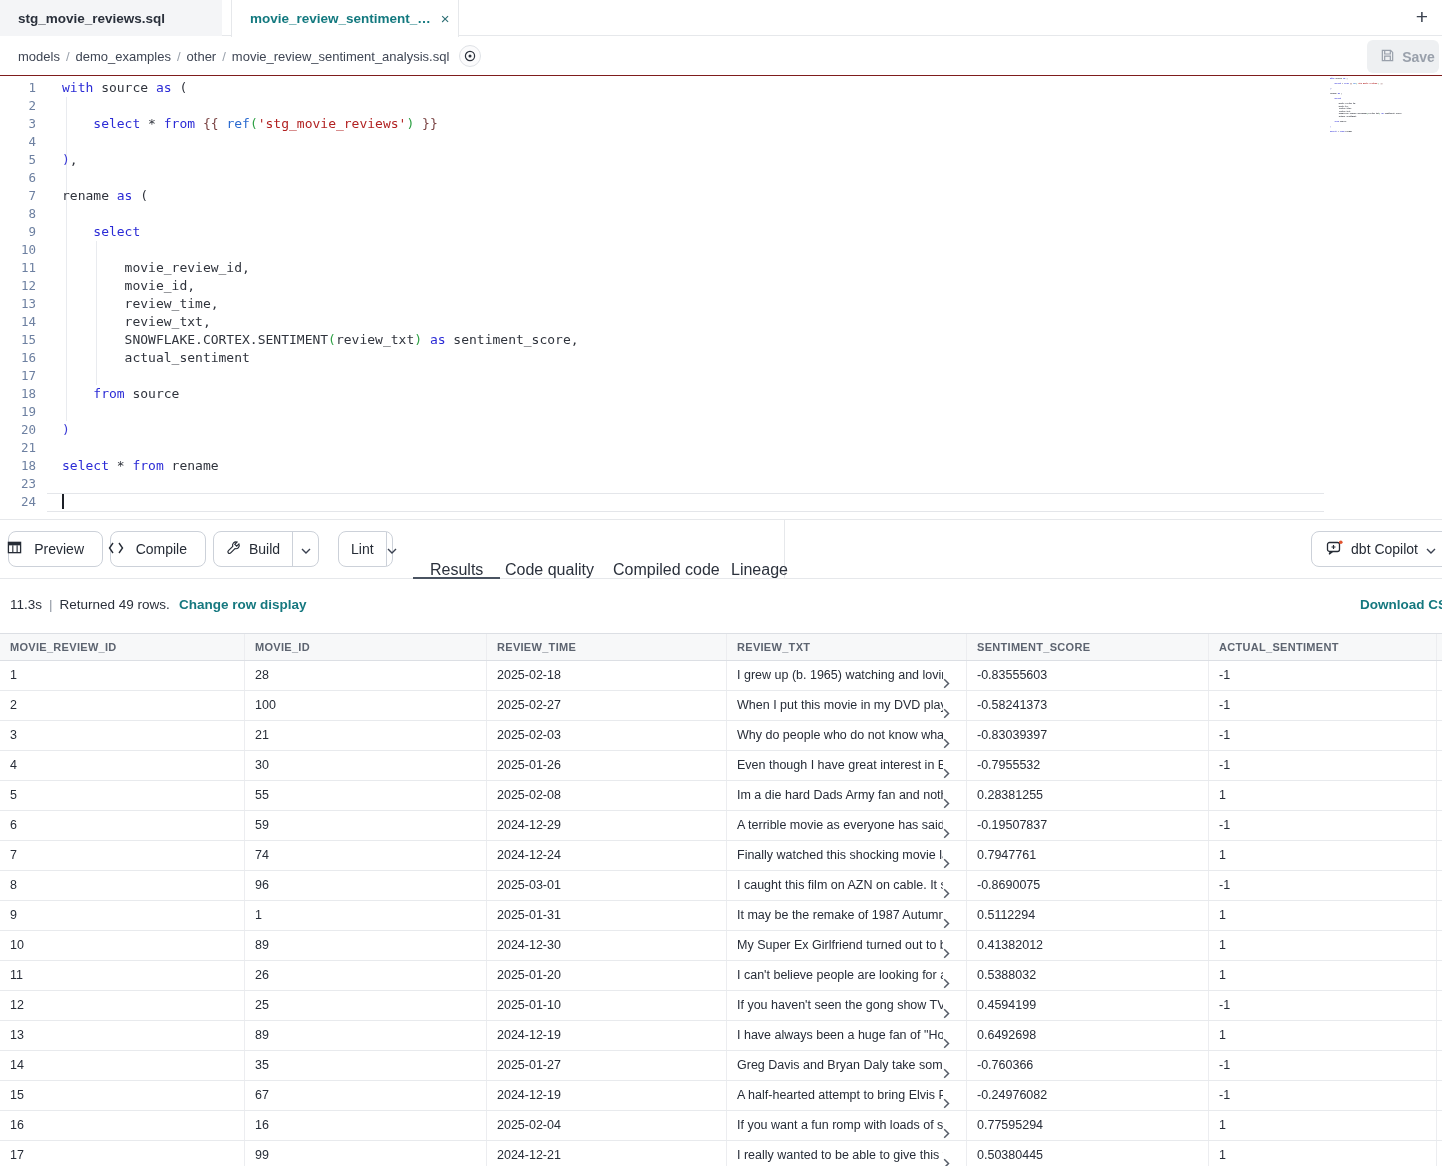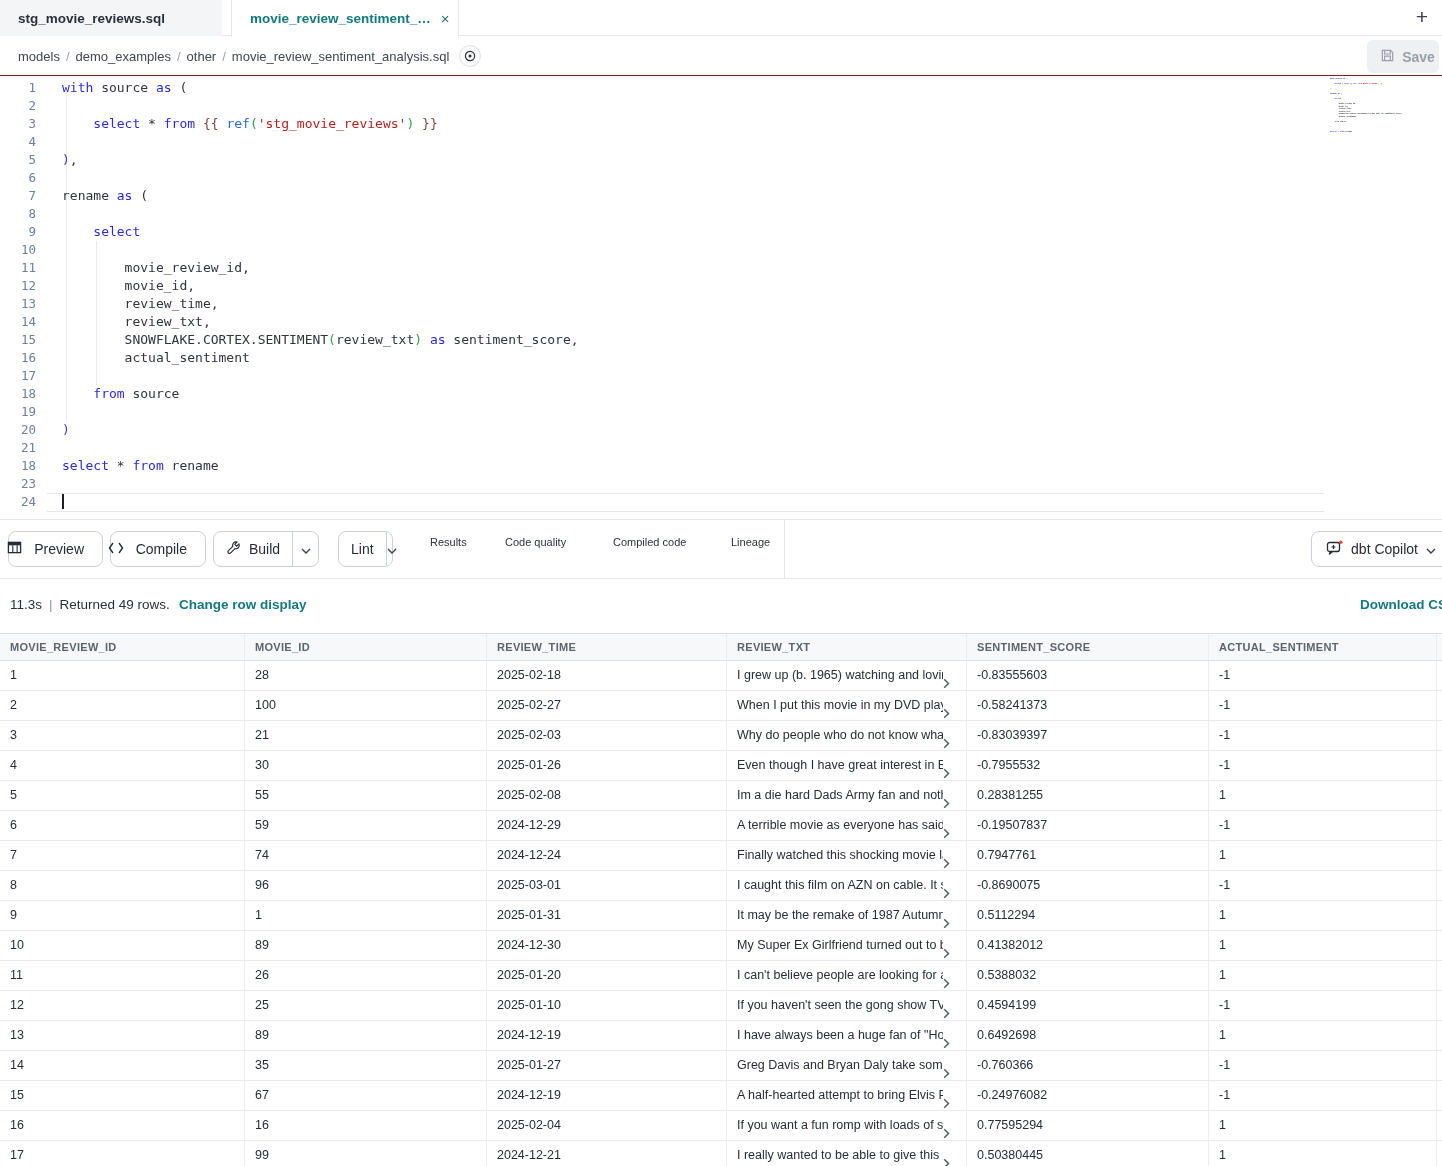--- a/index.html
+++ b/index.html
@@ -52,22 +52,22 @@
   .actionbar { position:absolute; left:0; top:519px; width:1442px; height:60px;
     border-top:1px solid #e6e8eb; border-bottom:1px solid #e6e8eb; background:#fff; }
   .btn { position:absolute; top:11px; height:36px; background:#fff; border:1px solid #ccd1d9;
     border-radius:8px; display:flex; align-items:center; font-size:14px; color:#262c36; cursor:pointer; }
   .btn .lab { padding:0 4px; }
   .btn .seg-main { display:flex; align-items:center; padding:0 12px; height:100%; gap:8px; }
   .btn .seg-arrow { width:32px; height:100%; border-left:1px solid #ccd1d9;
     display:flex; align-items:center; justify-content:center; }
   .btn.simple { padding:0 14px; gap:8px;justify-content:flex-end; }
   .vdiv { position:absolute; left:784px; top:0; width:1px; height:59px; background:#e6e8eb; }
-  .rtab { position:absolute; top:16px; height:59px; display:flex; align-items:flex-start;
-    padding:0 17px; font-size:11px; color:#2b313c; cursor:pointer; }
+  .rtab { position:absolute; top:0; height:59px; display:flex; align-items:flex-end;
+    padding:0 17px; font-size:16px; color:#2b313c; cursor:pointer; }
   .rtab.active::after { content:""; position:absolute; left:0; right:0; bottom:-1px; height:3px; background:#4a5361; }
   .copilot { left:1311px; width:140px; gap:8px; padding:0 13px; }
 
   
   .statusrow { position:absolute; left:0; top:579px; width:1442px; height:54px; background:#fff; }
   .statustext { position:absolute; left:10px; top:18px; font-size:13.5px; color:#2a303b; }
   .statustext .pipe { color:#8e95a0; margin:0 7px; }
   .link { color:#15787f; font-weight:600; font-size:13.5px; cursor:pointer; }
   .changelink { position:absolute; left:179px; top:18px; }
   .dlink { position:absolute; left:1360px; top:18px; white-space:nowrap; }

